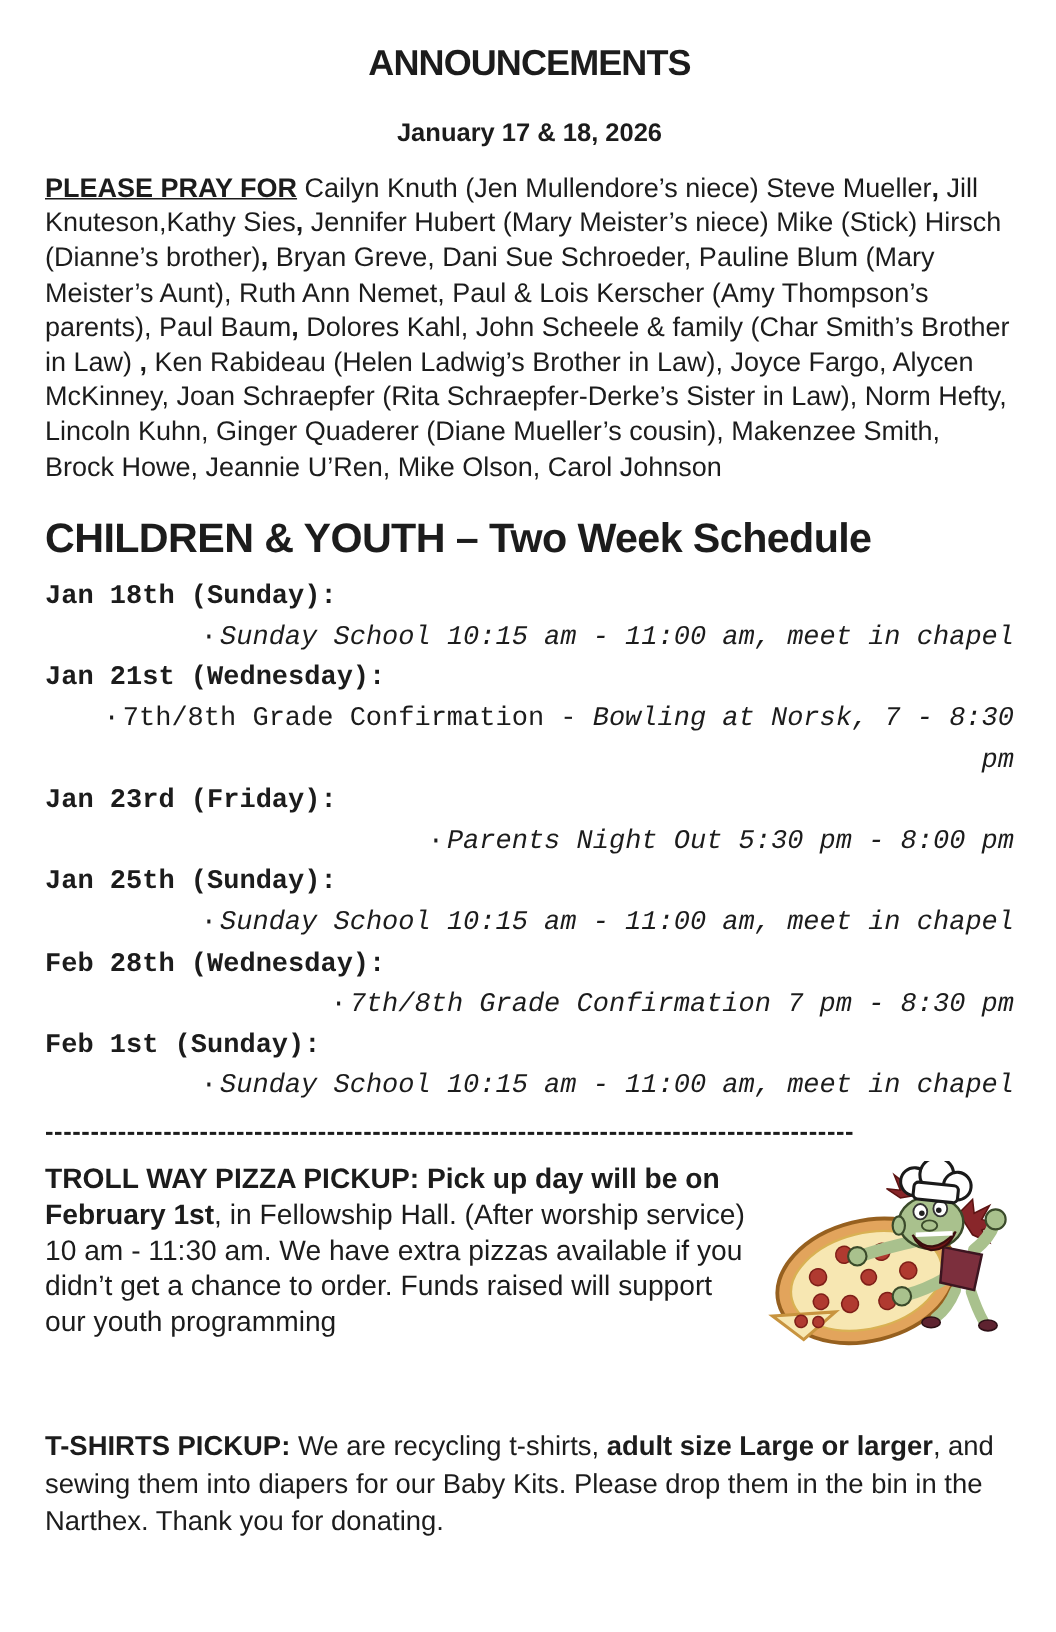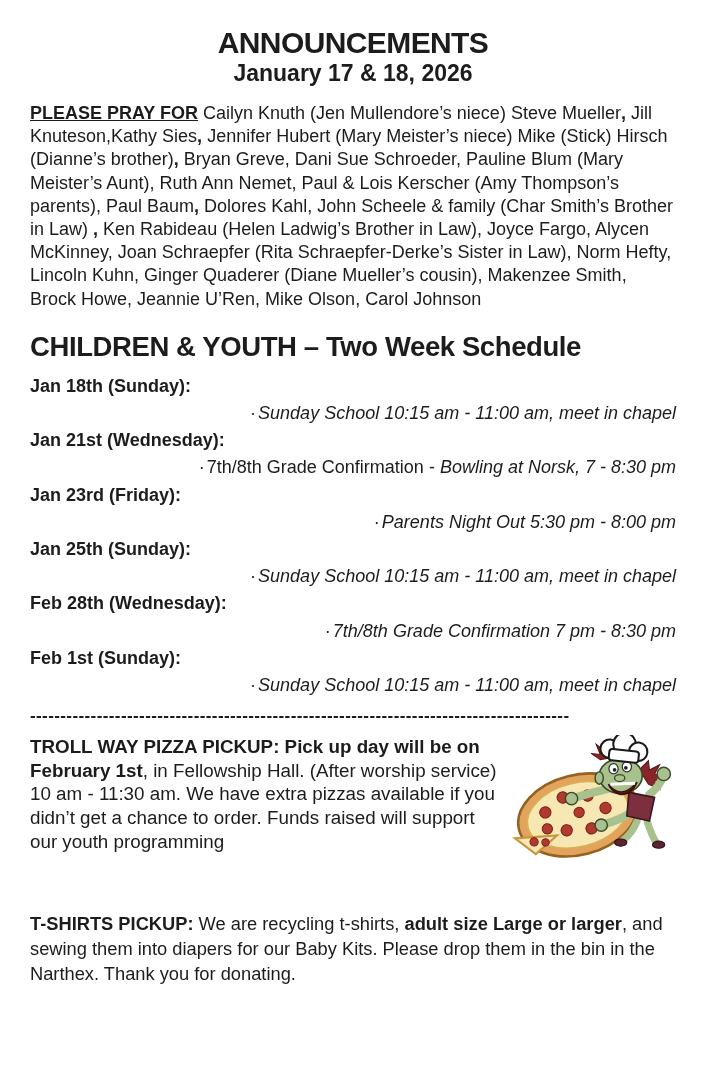--- a/index.html
+++ b/index.html
@@ -1,26 +1,26 @@
 <!DOCTYPE html>
 <html><head>
 <meta charset="utf-8">
 <style>
   html,body{margin:0;padding:0;}
   body{
     width:704px;height:1088px;background:#ffffff;color:#1c1c1c;
     font-family:"Liberation Sans", sans-serif;overflow:hidden;
   }
   .doc{padding:26px 28px 0 30px;}
-  .title{text-align:center;font-size:30px;font-weight:900;letter-spacing:-0.6px;line-height:34px;}
-  .date{text-align:center;font-size:23px;font-weight:700;margin-top:0;}
+  .title{text-align:center;font-size:24px;font-weight:900;letter-spacing:-0.6px;line-height:34px;}
+  .date{text-align:center;font-size:17px;font-weight:700;margin-top:19px;}
   .pray{font-size:18px;line-height:23.2px;margin-top:15px;text-align:left;}
   .pray .b{font-weight:700;text-decoration:underline;}
   .schedhead{font-size:27.5px;font-weight:800;letter-spacing:-0.4px;margin:20px 0 10px 0;}
-  .sched{font-size:18px;}
+  .sched{font-size:18px;font-family:Liberation Mono, monospace;}
   .day{font-weight:700;line-height:27.2px;}
   .ev{line-height:27.2px;padding-left:16px;text-align:right;}
   .blt{font-style:normal;margin-right:2px;}
   .it{font-style:italic;}
   .pl{font-style:normal;}
   .divider{font-size:17px;font-weight:700;line-height:24px;margin-top:5px;width:540px;
     white-space:nowrap;overflow:hidden;letter-spacing:0.4px;}
   .pizza-row{display:flex;align-items:flex-start;margin-top:7px;}
   .pizza-text{width:468px;font-size:18.8px;line-height:23.6px;}
   .h800{font-weight:800;}

